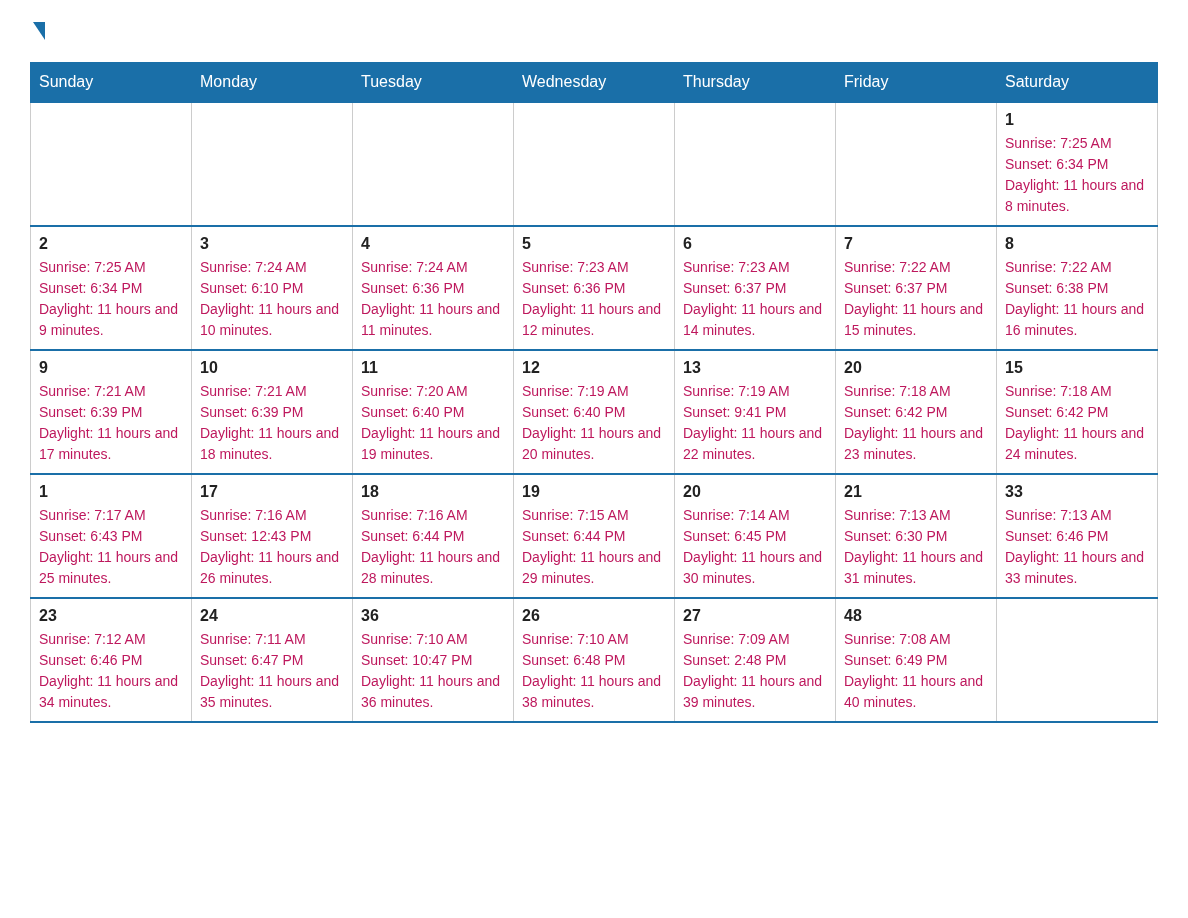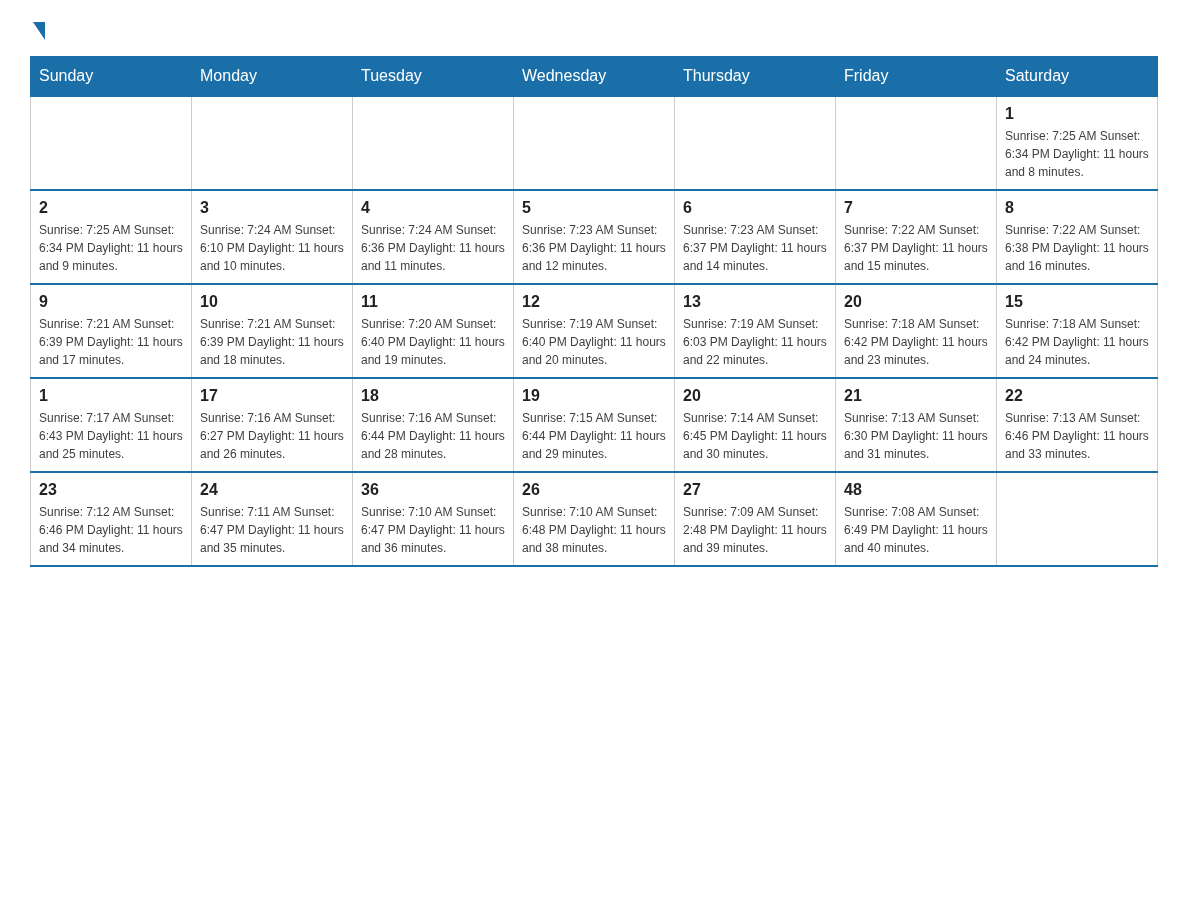--- a/index.html
+++ b/index.html
@@ -55,21 +55,21 @@
       line-height: 1.1;
     }
     .location-title {
       font-size: 20px;
       color: #333;
       margin-top: 4px;
     }
     .calendar {
       width: 100%;
       border-collapse: collapse;
-      margin-top: 18px;
+      margin-top: 24px;
     }
     .calendar th {
       background-color: #1a6fa8;
       color: #fff;
       padding: 10px 8px;
       text-align: left;
       font-size: 16px;
       font-weight: normal;
       border: 1px solid #1a6fa8;
     }
@@ -86,23 +86,23 @@
       border-bottom: 2px solid #1a6fa8;
     }
     .day-number {
       font-size: 16px;
       font-weight: bold;
       color: #222;
       display: block;
       margin-bottom: 4px;
     }
     .day-info {
-      font-size: 12px;
+      font-size: 14px;
       line-height: 1.5;
-      color: #404040;
+      color: #be185d;
     }
     .empty-cell {
       background: #fff;
     }
   </style>
 </head>
 <body>
 
 <div class="header">
   <div class="logo">
@@ -210,21 +210,21 @@
         </td>
         <td>
           <span class="day-number">12</span>
           <div class="day-info">Sunrise: 7:19 AM
 Sunset: 6:40 PM
 Daylight: 11 hours and 20 minutes.</div>
         </td>
         <td>
           <span class="day-number">13</span>
           <div class="day-info">Sunrise: 7:19 AM
-Sunset: 6:03 PM
+Sunset: 9:41 PM
 Daylight: 11 hours and 22 minutes.</div>
         </td>
         <td>
           <span class="day-number">20</span>
           <div class="day-info">Sunrise: 7:18 AM
 Sunset: 6:42 PM
 Daylight: 11 hours and 23 minutes.</div>
         </td>
         <td>
           <span class="day-number">15</span>
@@ -236,21 +236,21 @@
       <tr>
         <td>
           <span class="day-number">1</span>
           <div class="day-info">Sunrise: 7:17 AM
 Sunset: 6:43 PM
 Daylight: 11 hours and 25 minutes.</div>
         </td>
         <td>
           <span class="day-number">17</span>
           <div class="day-info">Sunrise: 7:16 AM
-Sunset: 6:27 PM
+Sunset: 12:43 PM
 Daylight: 11 hours and 26 minutes.</div>
         </td>
         <td>
           <span class="day-number">18</span>
           <div class="day-info">Sunrise: 7:16 AM
 Sunset: 6:44 PM
 Daylight: 11 hours and 28 minutes.</div>
         </td>
         <td>
           <span class="day-number">19</span>
@@ -264,21 +264,21 @@
 Sunset: 6:45 PM
 Daylight: 11 hours and 30 minutes.</div>
         </td>
         <td>
           <span class="day-number">21</span>
           <div class="day-info">Sunrise: 7:13 AM
 Sunset: 6:30 PM
 Daylight: 11 hours and 31 minutes.</div>
         </td>
         <td>
-          <span class="day-number">22</span>
+          <span class="day-number">33</span>
           <div class="day-info">Sunrise: 7:13 AM
 Sunset: 6:46 PM
 Daylight: 11 hours and 33 minutes.</div>
         </td>
       </tr>
       <tr>
         <td>
           <span class="day-number">23</span>
           <div class="day-info">Sunrise: 7:12 AM
 Sunset: 6:46 PM
@@ -286,21 +286,21 @@
         </td>
         <td>
           <span class="day-number">24</span>
           <div class="day-info">Sunrise: 7:11 AM
 Sunset: 6:47 PM
 Daylight: 11 hours and 35 minutes.</div>
         </td>
         <td>
           <span class="day-number">36</span>
           <div class="day-info">Sunrise: 7:10 AM
-Sunset: 6:47 PM
+Sunset: 10:47 PM
 Daylight: 11 hours and 36 minutes.</div>
         </td>
         <td>
           <span class="day-number">26</span>
           <div class="day-info">Sunrise: 7:10 AM
 Sunset: 6:48 PM
 Daylight: 11 hours and 38 minutes.</div>
         </td>
         <td>
           <span class="day-number">27</span>

